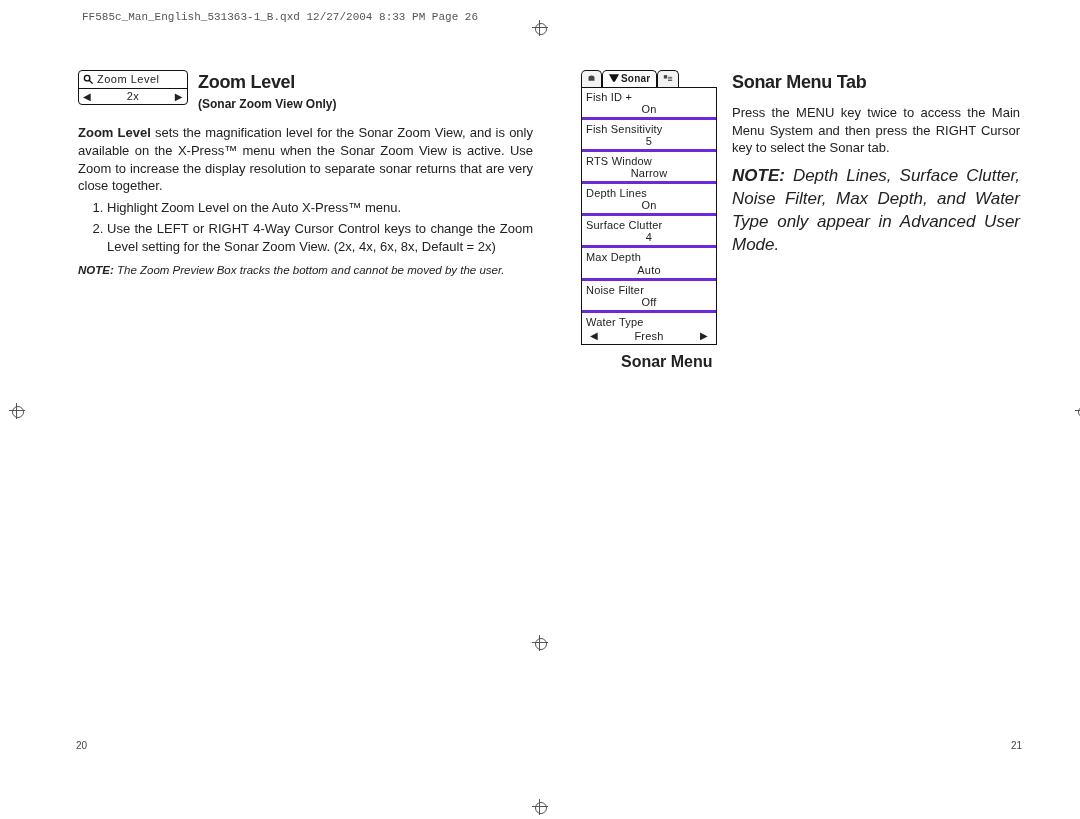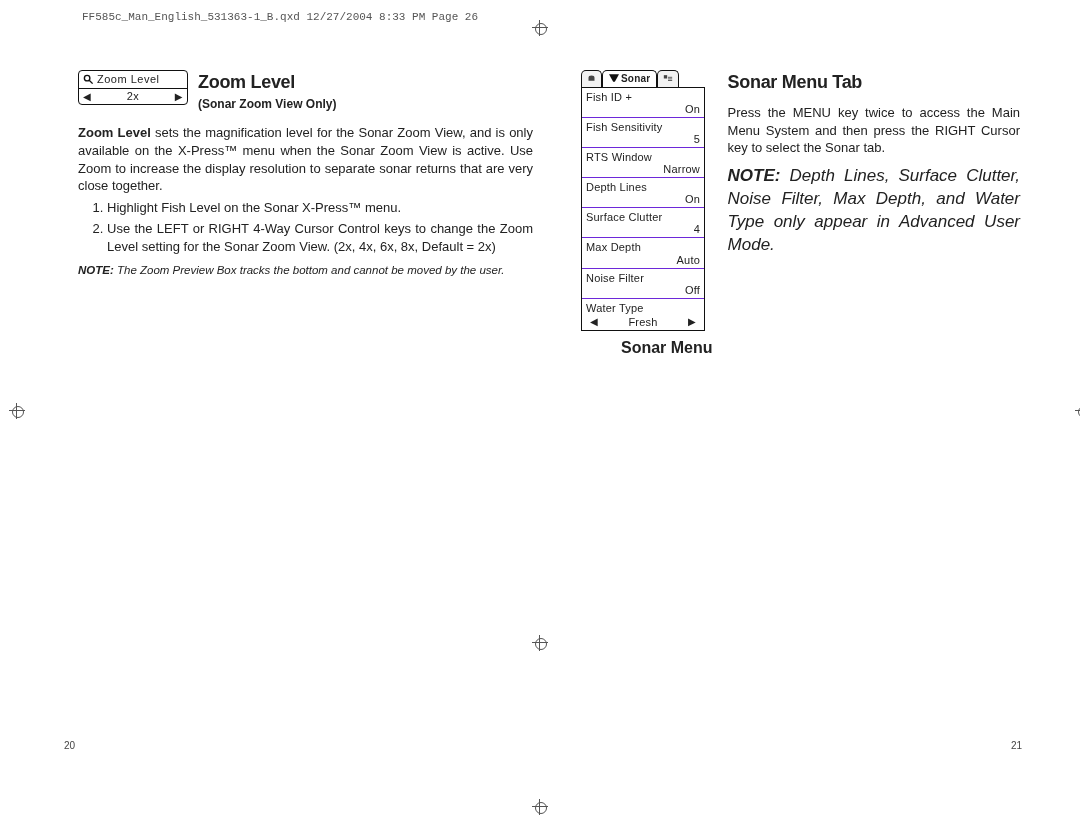--- a/index.html
+++ b/index.html
@@ -109,21 +109,21 @@
 
   p { margin: 4px 0; text-align: justify; }
   .bold { font-weight: bold; }
   .italic { font-style: italic; }
 
   ol { margin: 4px 0 8px 15px; padding: 0 0 0 14px; }
   ol li { margin-bottom: 4px; text-align: justify; }
 
   
   .sonar-box {
-    width: 124px;
+    width: 136px;
     font-family: Verdana, Arial, sans-serif;
     font-size: 11px;
     letter-spacing: 0.2px;
   }
   .sonar-tabs {
     display: flex;
     gap: 0;
   }
   .sonar-tab {
     border: 1px solid #111;
@@ -135,48 +135,48 @@
     background: #f2f2f2;
     display:flex;
     align-items:center;
     gap:2px;
   }
   .sonar-tab.active { background: #fff; font-weight: bold; font-size:10px; padding:1px 6px; }
   .sonar-body {
     border: 1px solid #111;
   }
   .sonar-row {
-    border-bottom: 1px solid #6d28d9;
+    border-bottom: 3px solid #6d28d9;
     padding: 3px 4px 2px;
     line-height: 1.1;
   }
   .sonar-row:last-child { border-bottom: none; }
   .sonar-row .label { display:block; }
-  .sonar-row .val { display:block; text-align: right; }
+  .sonar-row .val { display:block; text-align: center; }
   .sonar-last {
     display:flex;
     align-items:center;
     justify-content: space-between;
     padding: 2px 4px;
   }
   .sonar-last .tri { font-size:10px; }
   .caption {
     font-weight: bold;
     font-size: 16px;
     margin-top: 6px;
     margin-left: 40px;
   }
 
   .page-num {
     position: absolute;
     bottom: 67px;
     font-size: 10px;
     color: #444;
   }
-  .page-num.left  { left: 64px; margin-top: 32px; }
+  .page-num.left  { left: 76px; margin-top: 32px; }
   .page-num.right { right: 58px; }
 </style>
 </head>
 <body>
 
 <div class="page">
 
   <div class="header-line">FF585c_Man_English_531363-1_B.qxd  12/27/2004  8:33 PM  Page 26</div>
 
   <div class="registration reg-center-top">
@@ -223,21 +223,21 @@
           <div class="section-sub">(Sonar Zoom View Only)</div>
         </div>
       </div>
 
       <p>
         <span class="bold">Zoom Level</span><span> sets the magnification level for the Sonar Zoom View, and is only available on the X-Press™ menu when the Sonar Zoom View is active. Use Zoom to increase the display resolution to separate sonar returns that are very close together.</span>
       </p>
 
 
       <ol>
-        <li>Highlight Fish Level on the Sonar X-Press™ menu.</li>
+        <li>Highlight Zoom Level on the Auto X-Press™ menu.</li>
         <li>Use the LEFT or RIGHT 4-Way Cursor Control keys to change the Zoom Level setting for the Sonar Zoom View. (2x, 4x, 6x, 8x, Default = 2x)</li>
       </ol>
 
       <p class="italic" style="font-size:11.5px;">
         <span class="bold">NOTE:</span><span> The Zoom Preview Box tracks the bottom and cannot be moved by the user.</span>
       </p>
     </div>
 
     <div class="col col-right">
       <div class="row-head" style="align-items:flex-start; gap:15px;">

